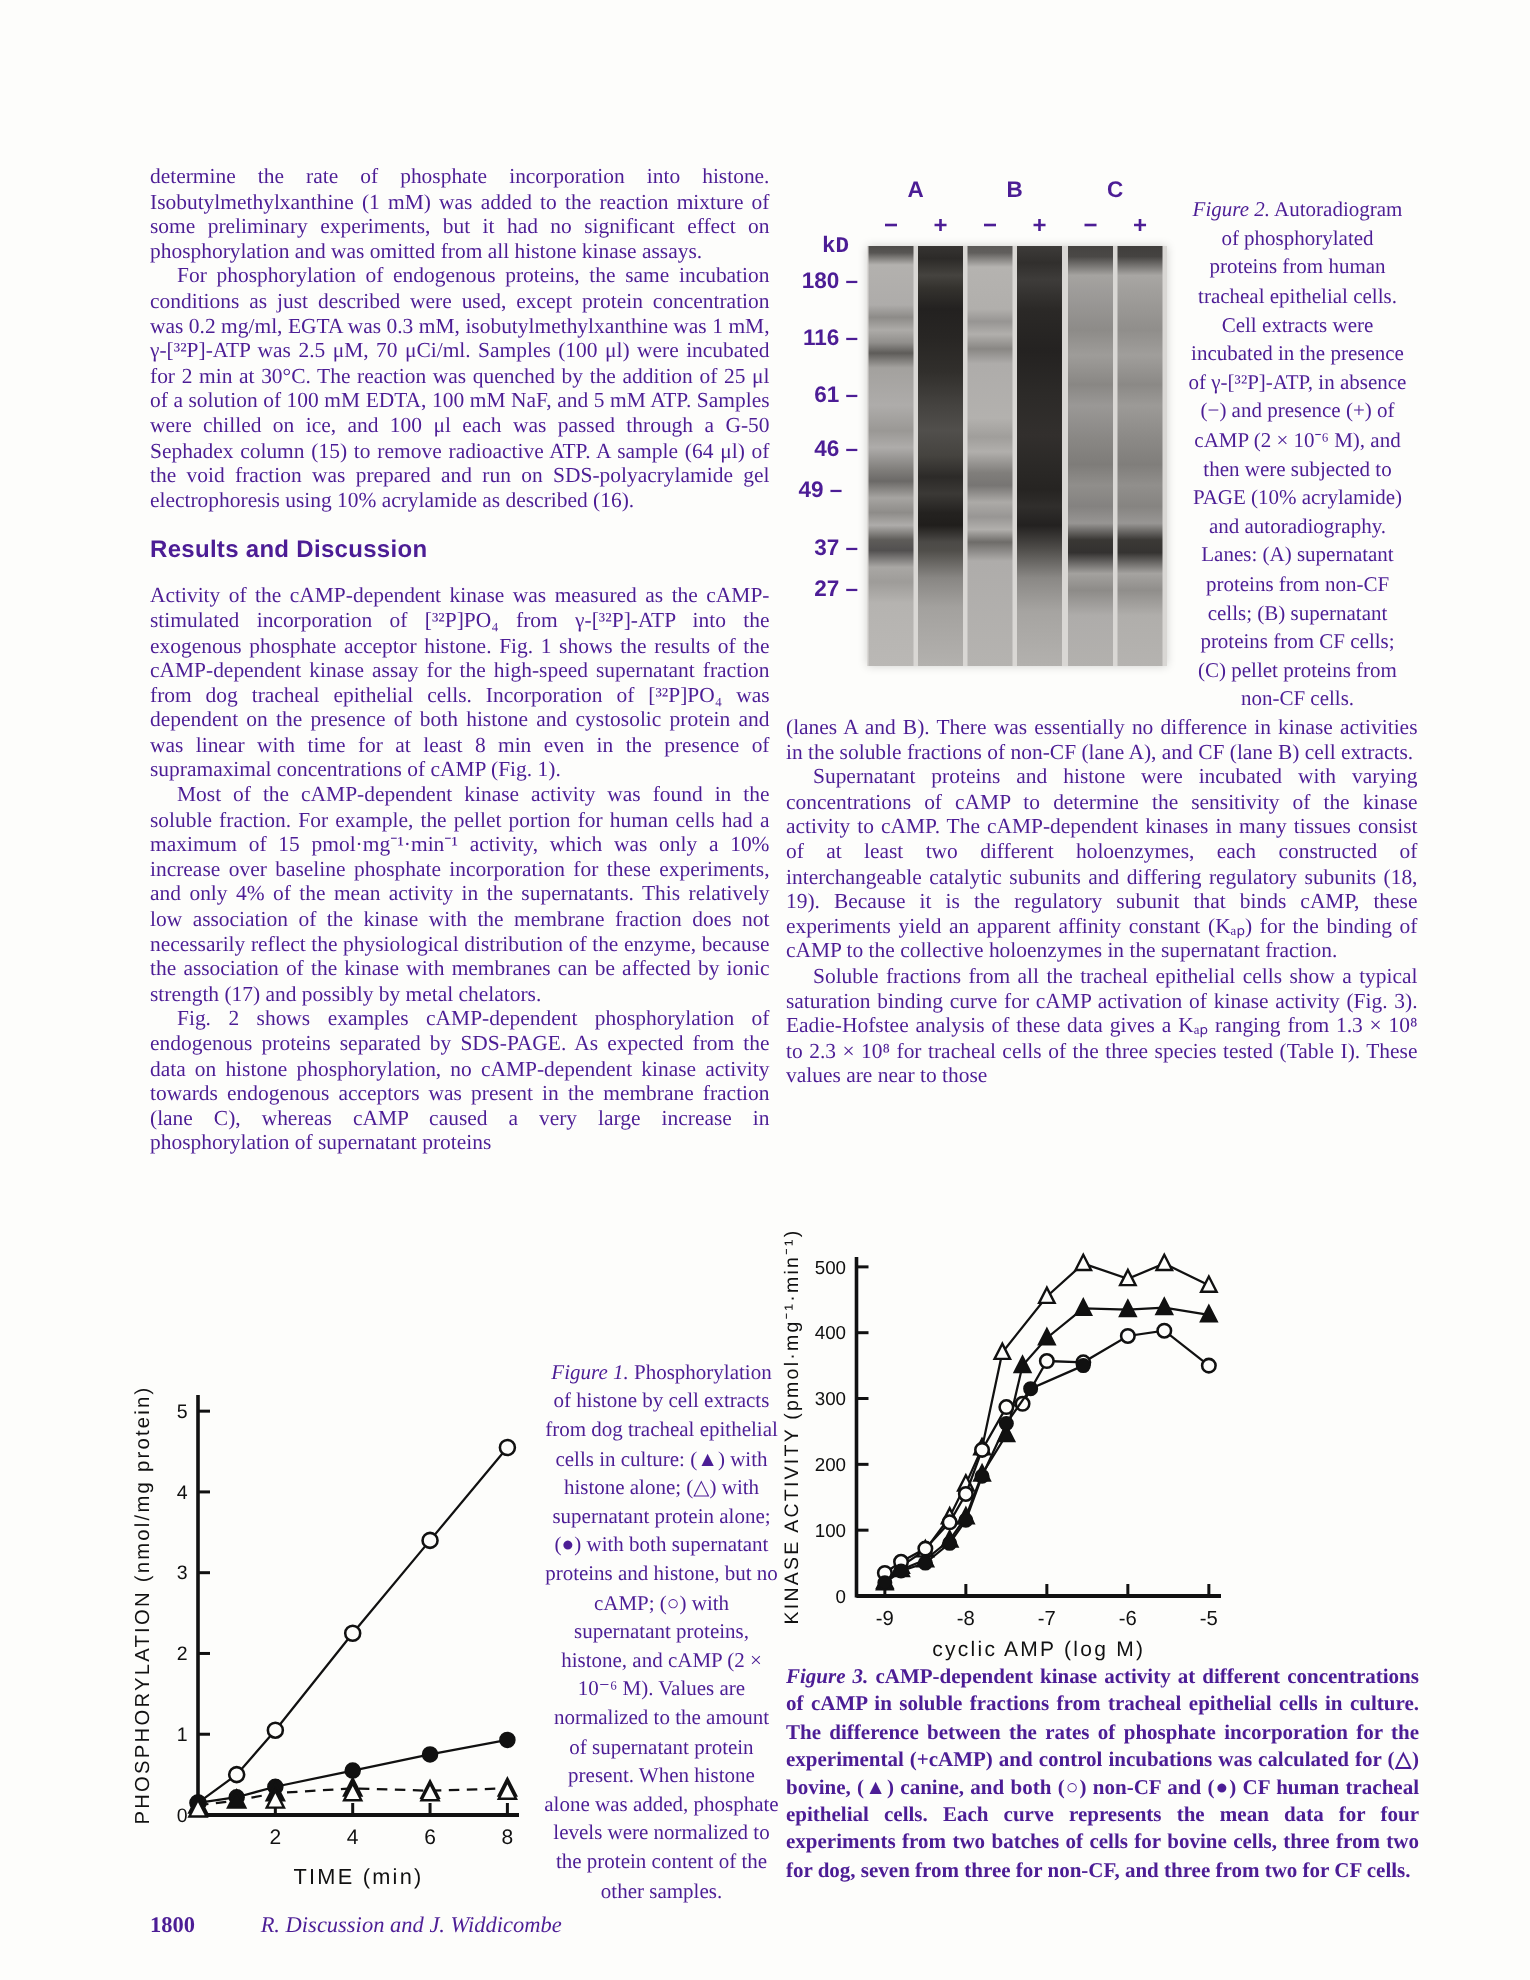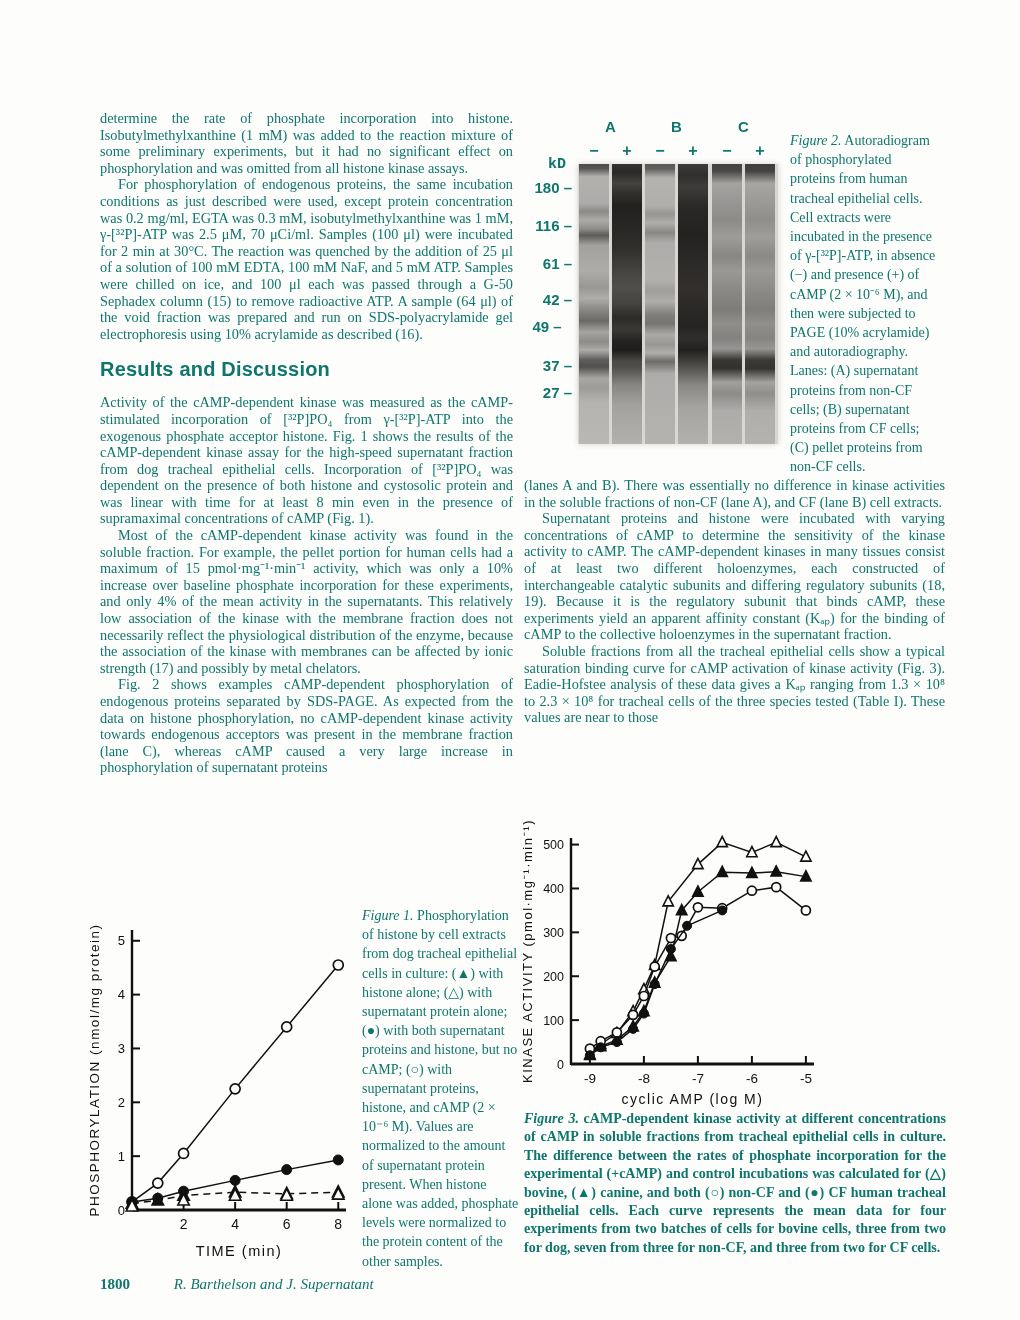--- a/index.html
+++ b/index.html
@@ -1,33 +1,33 @@
 <!DOCTYPE html>
 <html><head>
 <meta charset="utf-8">
 <style>
   html,body{margin:0;padding:0;background:#e8e8e4;}
   .page{
     position:relative; width:1020px; height:1320px; margin:0 auto;
-    background:#fdfdfb; color:#0f766e; overflow:hidden;
+    background:#fdfdfb; color:#4c1d95; overflow:hidden;
     font-family:"Liberation Serif", serif;
   }
   
   .col{position:absolute; text-align:justify;}
   .col.left{left:100px; top:110px; width:413px;}
   .col.right{left:524px; top:477px; width:421px;}
   p.body{margin:0; font-size:14.3px; line-height:16.6px;}
   p.indent{text-indent:18px;}
   h2.heading{
     font-family:"Liberation Sans", sans-serif;
-    font-size:20px; font-weight:bold; letter-spacing:.2px;
+    font-size:16px; font-weight:bold; letter-spacing:.2px;
     margin:16px 0 13px 0; text-align:left;
   }
   
-  .caption{position:absolute; font-size:14px; line-height:19.2px; text-align:left;}
+  .caption{position:absolute; font-size:14px; line-height:19.2px; text-align:center;}
   .caption .figlead{font-style:italic;}
   .fig2cap{left:790px; top:131px; width:150px;}
   .fig1cap{left:362px; top:906px; width:158px;}
   .fig3cap{left:524px; top:1110px; width:422px; line-height:18.4px; text-align:justify;font-weight:bold;}
   
   .gel-wrap{position:absolute; left:522px; top:118px; width:256px; height:330px;}
   .ggroup{position:absolute; transform:translateX(-50%); top:0;
     font-family:"Liberation Sans", sans-serif; font-weight:bold; font-size:15px;}
   .gsign{position:absolute; transform:translateX(-50%); top:24px;
     font-family:"Liberation Sans", sans-serif; font-weight:bold; font-size:16px;}
@@ -80,21 +80,21 @@
         <span class="gsign" style="left: 138px;">−</span>
         <span class="gsign" style="left: 171px;">+</span>
         <span class="gsign" style="left: 205px;">−</span>
         <span class="gsign" style="left: 238px;">+</span>
       </div>
     <div class="kd-head">kD</div>
     <div id="kd-col">
         <div class="kdrow" style="top: 61px;">180 –</div>
         <div class="kdrow" style="top: 99px;">116 –</div>
         <div class="kdrow" style="top: 137px;">61 –</div>
-        <div class="kdrow" style="top: 173px;">42 –</div>
+        <div class="kdrow" style="top: 173px;">46 –</div>
         <div class="kdrow" style="top: 200px; text-align: center;">49 –</div>
         <div class="kdrow" style="top: 239px;">37 –</div>
         <div class="kdrow" style="top: 266px;">27 –</div>
       </div>
     <div class="gel-body" id="gel-body">
         <div class="lane lane-1"></div>
         <div class="lane lane-2"></div>
         <div class="lane lane-3"></div>
         <div class="lane lane-4"></div>
         <div class="lane lane-5"></div>
@@ -266,16 +266,16 @@
         <polygon points="200.69879518072287,274.96153846153845 194.94879518072287,286.21153846153845 206.44879518072287,286.21153846153845" fill="#fdfdfb" stroke="#111" stroke-width="1.6"></polygon>
         <polygon points="252.26506024096383,273.88461538461536 246.51506024096383,285.13461538461536 258.01506024096386,285.13461538461536" fill="#fdfdfb" stroke="#111" stroke-width="1.6"></polygon>
       </g>
     </svg>
   <div class="caption fig1cap">
     <span class="figlead">Figure 1.</span><span> Phosphorylation of histone by cell extracts from dog tracheal epithelial cells in culture: (▲) with histone alone; (△) with supernatant protein alone; (●) with both supernatant proteins and histone, but no cAMP; (○) with supernatant proteins, histone, and cAMP (2 × 10⁻⁶ M). Values are normalized to the amount of supernatant protein present. When histone alone was added, phosphate levels were normalized to the protein content of the other samples.</span>
   </div>
 
   <div class="footer">
     <span class="pagenum">1800</span>
-    <span class="authors">R. Barthelson and J. Supernatant</span>
+    <span class="authors">R. Discussion and J. Widdicombe</span>
   </div>
 
 </div>
 
 </body></html>

